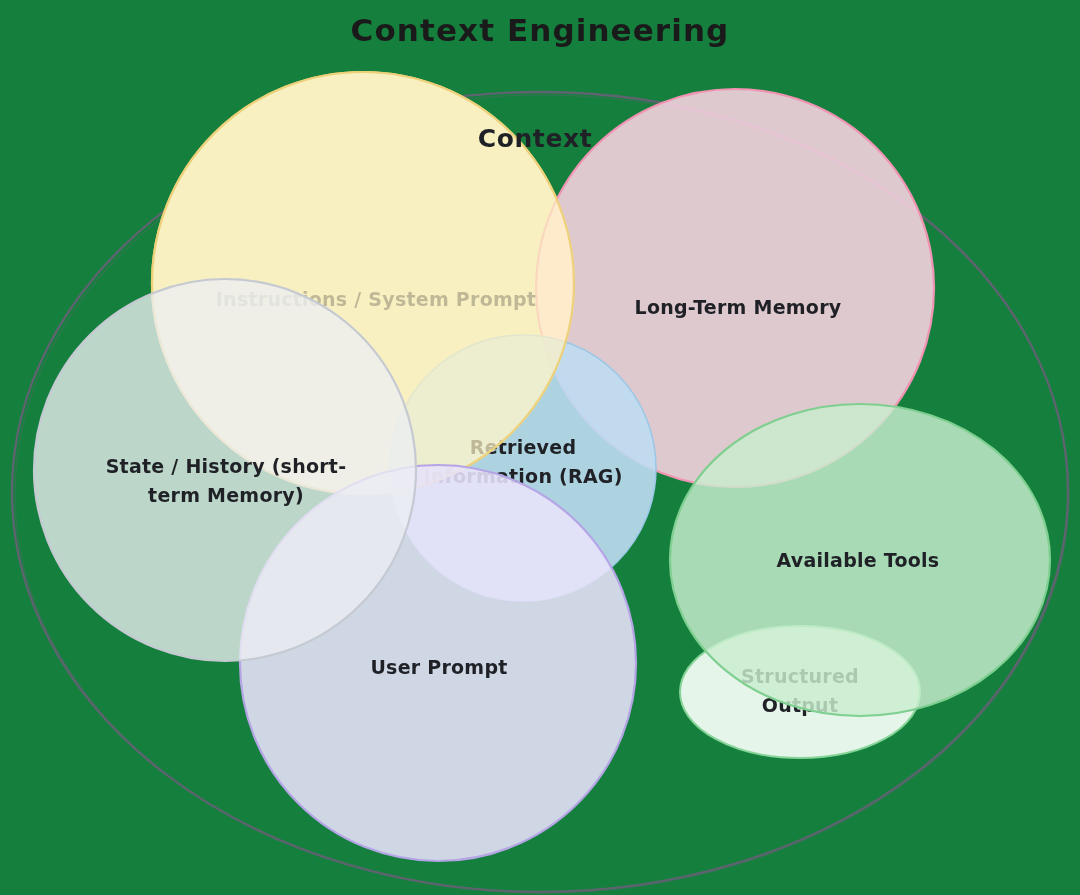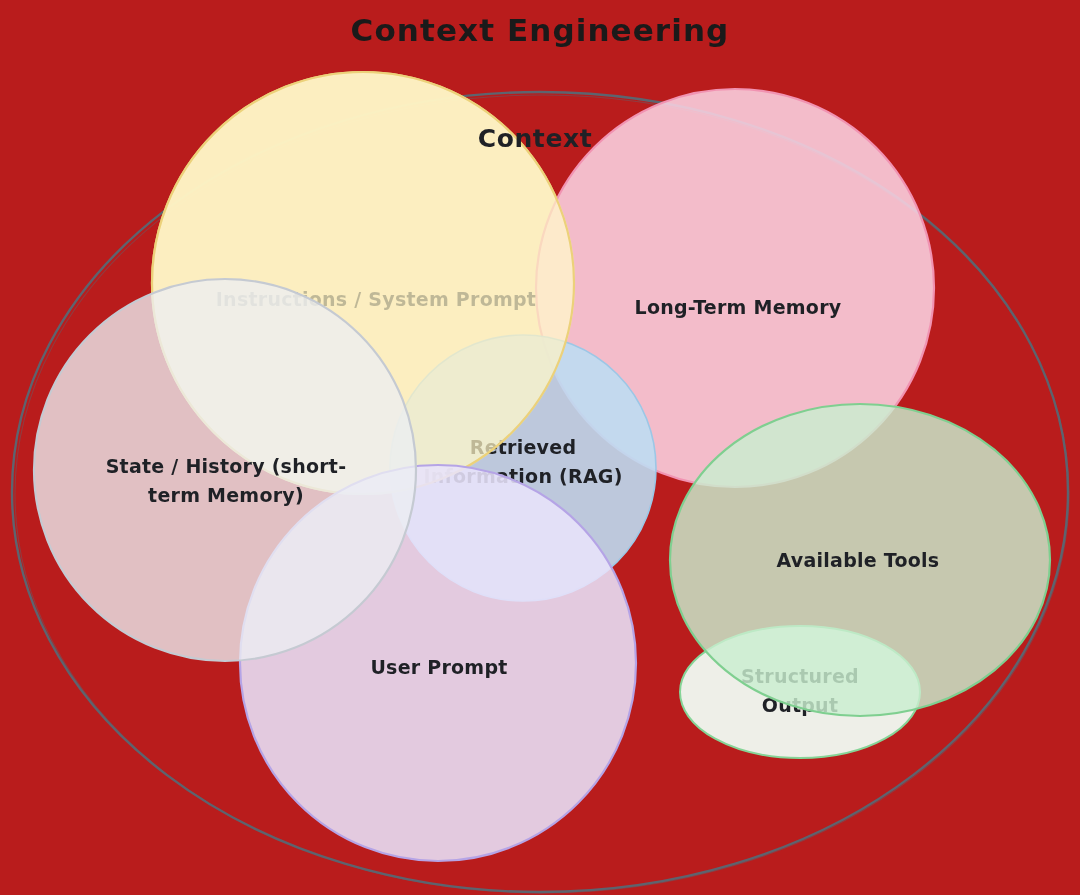--- a/index.html
+++ b/index.html
@@ -11,21 +11,21 @@
   body {
     width: 1080px;
     height: 895px;
     overflow: hidden;
     font-family: "DejaVu Sans", sans-serif;
   }
   #diagram-root {
     position: relative;
     width: 1080px;
     height: 895px;
-    background: #b91c1c;
+    background: #15803d;
   }
   #venn-svg {
     position: absolute;
     left: 0;
     top: 0;
     width: 1080px;
     height: 895px;
   }
   .dgm-title {
     font-family: "DejaVu Sans", sans-serif;

